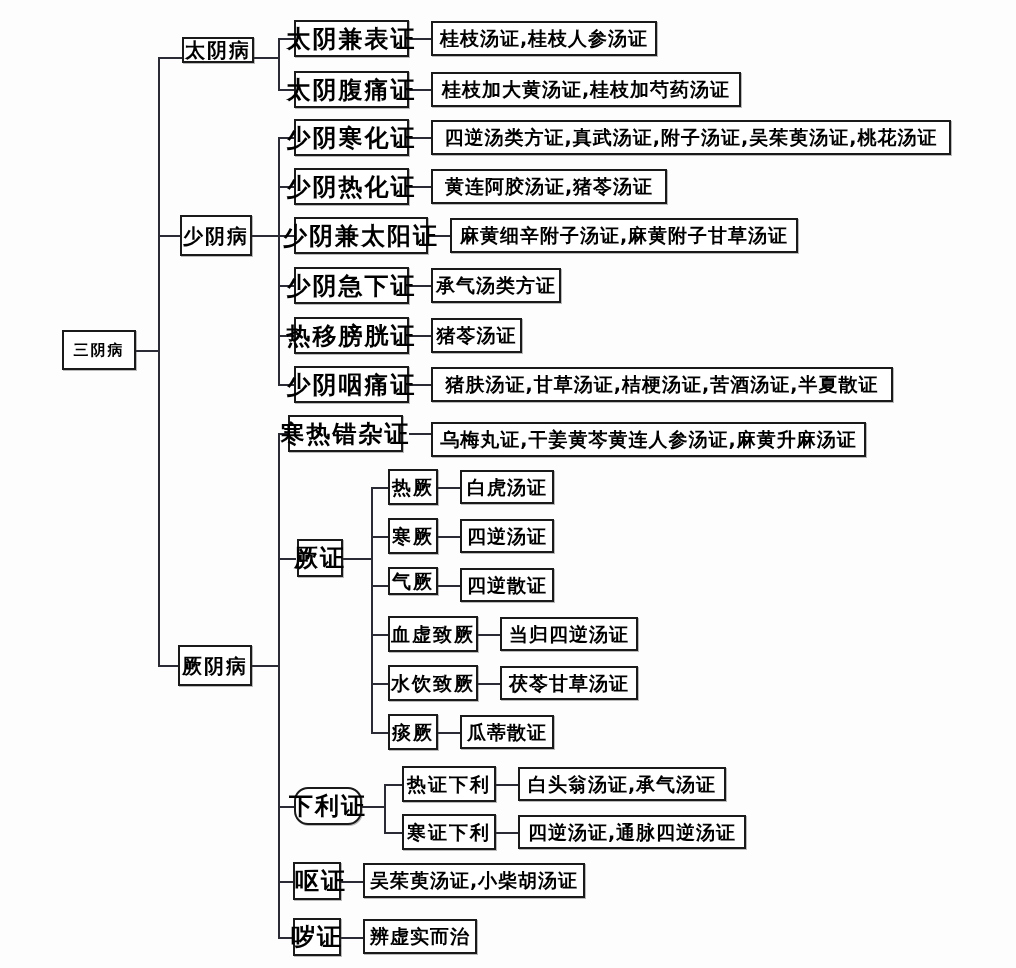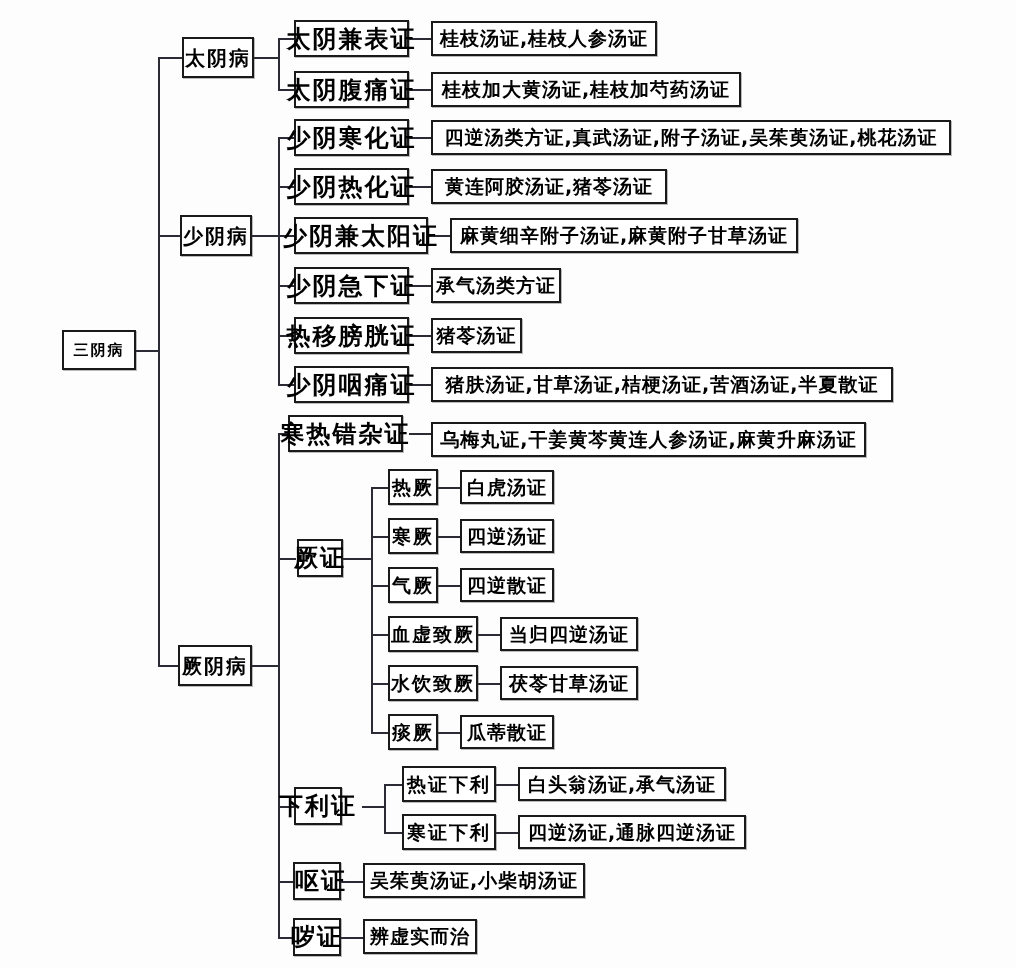--- a/index.html
+++ b/index.html
@@ -117,21 +117,21 @@
   <div class="ln h" style="left:438px; top:732px; width:24px;"></div>
 
   <div class="ln h" style="left:496px; top:784px; width:24px;"></div>
   <div class="ln h" style="left:496px; top:832px; width:24px;"></div>
 
   <div class="ln h" style="left:341px; top:881px; width:24px;"></div>
   <div class="ln h" style="left:341px; top:937px; width:24px;"></div>
 
   <div class="node root" style="left:62px; top:330px; width:74px; height:40px;">三阴病</div>
 
-  <div class="node lvl2" style="left:182px; top:37px; width:72px; height:41px;">太阴病</div>
+  <div class="node lvl2" style="left:182px; top:37px; width:72px; height:26px;">太阴病</div>
   <div class="node lvl2" style="left:180px; top:215px; width:72px; height:41px;">少阴病</div>
   <div class="node lvl2" style="left:178px; top:645px; width:74px; height:41px;">厥阴病</div>
 
   <div class="node lvl3" style="left:294px; top:20px; width:115px; height:37px;">太阴兼表证</div>
   <div class="node leaf" style="left:431px; top:21px; width:226px; height:35px;">桂枝汤证,桂枝人参汤证</div>
 
   <div class="node lvl3" style="left:294px; top:71px; width:115px; height:37px;">太阴腹痛证</div>
   <div class="node leaf" style="left:431px; top:72px; width:310px; height:35px;">桂枝加大黄汤证,桂枝加芍药汤证</div>
 
   <div class="node lvl3" style="left:294px; top:119px; width:115px; height:37px;">少阴寒化证</div>
@@ -156,33 +156,33 @@
   <div class="node leaf" style="left:431px; top:416px; width:435px; height:35px;margin-top:6px;">乌梅丸证,干姜黄芩黄连人参汤证,麻黄升麻汤证</div>
 
   <div class="node lvl3" style="left:297px; top:539px; width:46px; height:38px;">厥证</div>
 
   <div class="node lvl4" style="left:388px; top:469px; width:50px; height:36px;">热厥</div>
   <div class="node leaf" style="left:460px; top:470px; width:94px; height:34px;">白虎汤证</div>
 
   <div class="node lvl4" style="left:388px; top:518px; width:50px; height:36px;">寒厥</div>
   <div class="node leaf" style="left:460px; top:519px; width:94px; height:34px;">四逆汤证</div>
 
-  <div class="node lvl4" style="left:388px; top:567px; width:50px; height:36px;">气厥</div>
+  <div class="node lvl4" style="left:388px; top:567px; width:50px; height:28px;">气厥</div>
   <div class="node leaf" style="left:460px; top:568px; width:94px; height:34px;">四逆散证</div>
 
   <div class="node lvl4" style="left:388px; top:616px; width:90px; height:36px;">血虚致厥</div>
   <div class="node leaf" style="left:500px; top:617px; width:138px; height:34px;">当归四逆汤证</div>
 
   <div class="node lvl4" style="left:388px; top:665px; width:90px; height:36px;">水饮致厥</div>
   <div class="node leaf" style="left:500px; top:666px; width:138px; height:34px;">茯苓甘草汤证</div>
 
   <div class="node lvl4" style="left:388px; top:714px; width:50px; height:36px;">痰厥</div>
   <div class="node leaf" style="left:460px; top:715px; width:94px; height:34px;">瓜蒂散证</div>
 
-  <div class="node lvl3" style="left:294px; top:787px; width:48px; height:38px;">下利证</div>
+  <div class="node lvl3" style="left:294px; top:787px; width:68px; height:38px;border-radius:14px;">下利证</div>
 
   <div class="node lvl4" style="left:402px; top:766px; width:94px; height:36px;">热证下利</div>
   <div class="node leaf" style="left:518px; top:767px; width:208px; height:34px;">白头翁汤证,承气汤证</div>
 
   <div class="node lvl4" style="left:402px; top:814px; width:94px; height:36px;">寒证下利</div>
   <div class="node leaf" style="left:518px; top:815px; width:228px; height:34px;">四逆汤证,通脉四逆汤证</div>
 
   <div class="node lvl3" style="left:293px; top:862px; width:48px; height:38px;padding-left:8px;">呕证</div>
   <div class="node leaf" style="left:363px; top:863px; width:222px; height:35px;">吴茱萸汤证,小柴胡汤证</div>
 

